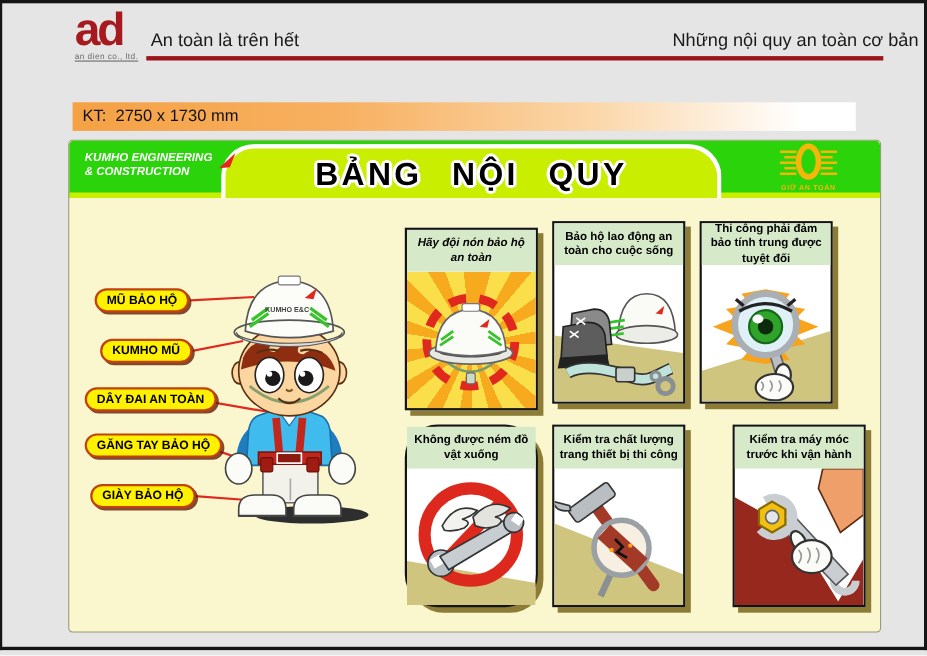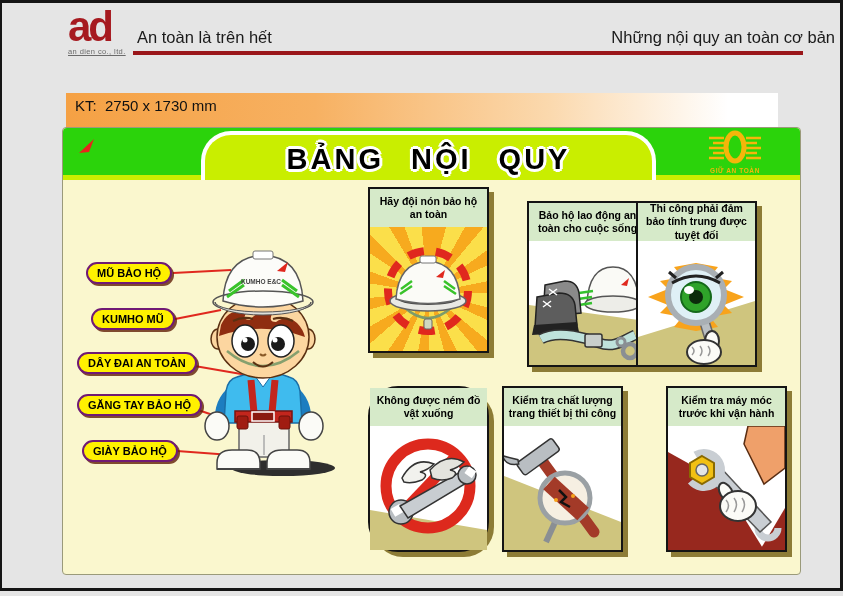--- a/index.html
+++ b/index.html
@@ -6,41 +6,41 @@
   .page{position:relative;width:843px;height:596px;background:#e5e5e5;overflow:hidden;
         font-family:"Liberation Sans",sans-serif;color:#111;padding-left:34px;}
   .abs{position:absolute;}
   
   .frame{position:absolute;background:#151515;}
   
   .ad-logo-text{font-size:42px;font-weight:bold;color:#A6191F;letter-spacing:-3px;line-height:0.9;}
   .ad-logo-sub{font-size:7.5px;color:#6b6b6b;letter-spacing:0.4px;margin-top:1px;text-decoration:underline;}
   .slogan{font-size:16.5px;color:#1a1a1a;}
   .underline{position:absolute;background:#9A161A;height:4px;}
-  .kt-bar{position:absolute;left:66px;top:93px;width:712px;height:42px;line-height:26px;
+  .kt-bar{position:absolute;left:66px;top:93px;width:712px;height:26px;line-height:26px;
           padding-left:9px;box-sizing:border-box;font-size:15px;white-space:pre;
           background:linear-gradient(90deg,#F5A144 0%,#F7B162 35%,#FBD9AE 68%,#ffffff 93%);}
   
   .board{position:absolute;left:62px;top:127px;width:737px;height:446px;background:#FAF7CE;
          border:1px solid #9a9a7a;border-radius:4px;}
   .board-header{position:absolute;left:0;top:0;width:100%;height:52px;background:#2BD30B;
                 border-radius:4px 4px 0 0;overflow:hidden;}
   .header-strip{position:absolute;left:0;bottom:0;width:100%;height:5px;background:#C9EE00;}
   .header-center{position:absolute;left:138px;top:3px;width:455px;height:52px;background:#C9EE00;
                  border:4px solid #fff;border-bottom:none;border-radius:30px 30px 0 0;
                  box-sizing:border-box;display:flex;align-items:center;justify-content:center;}
   .board-title{font-size:29px;font-weight:bold;letter-spacing:3px;word-spacing:16px;color:#000;
                text-shadow:-3px 0 #fff,3px 0 #fff,0 -3px #fff,0 3px #fff,
                            -2px -2px #fff,2px -2px #fff,-2px 2px #fff,2px 2px #fff;}
   .company{position:absolute;left:14px;top:9px;display:flex;gap:4px;align-items:flex-start;}
   .company-text{font-size:10.5px;font-weight:bold;color:#fff;line-height:1.2;font-style:italic;}
   .safety-logo{position:absolute;left:622px;top:2px;width:100px;text-align:center;}
   .safety-caption{font-size:6.5px;font-weight:bold;color:#F5B60A;letter-spacing:0.6px;margin-top:-1px;}
   
-  .callout{position:absolute;background:#FFF100;border:2px solid #701a75;border-radius:12px;
+  .callout{position:absolute;background:#FFF100;border:2px solid #c2410c;border-radius:12px;
            padding:3px 9px;font-size:11px;font-weight:bold;color:#000;white-space:nowrap;
            box-shadow:2px 2px 0 rgba(96,30,8,0.8);z-index:3;}
   .connectors{position:absolute;left:0;top:0;z-index:1;pointer-events:none;}
   .character{position:absolute;z-index:2;}
   
   .panel{position:absolute;width:121px;height:166px;background:#fff;border:2px solid #141414;
          box-sizing:border-box;box-shadow:5px 5px 0 #8d7c36;z-index:2;}
   .panel-title{height:38px;background:#D6EAC9;display:flex;align-items:center;justify-content:center;
                text-align:center;font-size:10.5px;font-weight:bold;line-height:1.25;padding:2px 4px;
                box-sizing:border-box;color:#000;}
@@ -71,20 +71,24 @@
   <div class="kt-bar">KT:  2750 x 1730 mm</div>
 
   <div class="board">
 
     <div class="board-header">
       <div class="header-strip"></div>
       <div class="header-center">
         <div class="board-title">BẢNG NỘI QUY</div>
       </div>
       <div class="company">
+        <div class="company-text">
+          <div>KUMHO ENGINEERING</div>
+          <div>&amp; CONSTRUCTION</div>
+        </div>
         <svg width="20" height="18" viewBox="0 0 20 18">
           <path d="M2 16 L17 2 L12 15 Z" fill="#E8251C"></path>
         </svg>
       </div>
       <div class="safety-logo">
         <svg width="56" height="34" viewBox="0 0 56 34">
           <g stroke="#F5B60A" stroke-width="2.4">
             <line x1="2" y1="8" x2="17" y2="8"></line>
               <line x1="6" y1="13" x2="17" y2="13"></line>
             <line x1="2" y1="18" x2="17" y2="18"></line>
@@ -162,39 +166,39 @@
       <path d="M22 62 Q24 18 62 16 Q100 18 102 62 Q62 74 22 62 Z" fill="#FCFCF9" stroke="#555" stroke-width="1.5"></path>
       <ellipse cx="62" cy="63" rx="50" ry="11" fill="none" stroke="#555" stroke-width="1.5"></ellipse>
       <path d="M14 63 a48 10 0 0 0 96 0 a48 13 0 0 1 -96 0 z" fill="#DEDED8" stroke="#555" stroke-width="1"></path>
       <rect x="52" y="12" width="20" height="8" rx="2" fill="#fff" stroke="#777" stroke-width="1"></rect>
       <path d="M28 52 l15 -11 M26 58 l17 -12" stroke="#39C32B" stroke-width="3"></path>
       <path d="M96 52 l-15 -11 M98 58 l-17 -12" stroke="#39C32B" stroke-width="3"></path>
       <text x="60" y="45" font-size="6.5" font-weight="bold" text-anchor="middle" fill="#444">KUMHO E&amp;C</text>
       <path d="M76 32 l11 -9 -3 10 z" fill="#E0281E"></path>
     </svg>
 
-    <div class="panel" style="left:305px;top:59px;">
+    <div class="panel" style="left:305px;top:79px;font-style:italic;">
       <div class="panel-title">Hãy đội nón bảo hộ an toàn</div>
       <div class="panel-art">
         <div class="sunburst"></div>
         <svg width="117" height="124" viewBox="0 0 117 124">
           <circle cx="58" cy="64" r="40" fill="none" stroke="#E0281E" stroke-width="8" stroke-dasharray="16 12"></circle>
           <path d="M34 80 Q58 102 82 80" stroke="#7d9b6b" stroke-width="2.5" fill="none"></path>
           <rect x="54" y="92" width="8" height="10" rx="2" fill="#cfd8c2" stroke="#666" stroke-width="1"></rect>
           <ellipse cx="58" cy="74" rx="38" ry="10" fill="#E9E9E4" stroke="#666" stroke-width="1.5"></ellipse>
           <ellipse cx="58" cy="72" rx="30" ry="6" fill="#4a4a4a"></ellipse>
           <path d="M26 72 Q28 36 58 34 Q88 36 90 72 Q58 81 26 72 Z" fill="#FBFBF7" stroke="#666" stroke-width="1.5"></path>
           <rect x="50" y="29" width="16" height="7" rx="2" fill="#fff" stroke="#777" stroke-width="1"></rect>
           <path d="M31 62 l11 -8 M30 67 l12 -8 M85 62 l-11 -8 M86 67 l-12 -8" stroke="#39C32B" stroke-width="2.5"></path>
           <path d="M66 50 l9 -7 -2 8 z" fill="#E0281E"></path>
         </svg>
       </div>
     </div>
 
-    <div class="panel" style="left:439px;top:73px;margin-left:25px;">
+    <div class="panel" style="left:439px;top:73px;">
       <div class="panel-title">Bảo hộ lao động an toàn cho cuộc sống</div>
       <div class="panel-art">
         <svg width="117" height="124" viewBox="0 0 117 124">
           <rect width="117" height="124" fill="#fff"></rect>
           <polygon points="0,64 117,80 117,124 0,124" fill="#CFC57E"></polygon>
 
           <path d="M58 62 Q60 26 84 26 Q108 26 110 62 Q84 70 58 62 Z" fill="#FAFAF6" stroke="#555" stroke-width="1.5"></path>
           <ellipse cx="84" cy="63" rx="28" ry="8" fill="#EDEDE8" stroke="#555" stroke-width="1.5"></ellipse>
           <path d="M92 44 l8 -7 -2 8 z" fill="#E0281E"></path>
           <path d="M50 52 l14 -2 M49 58 l14 -2 M50 64 l13 -2" stroke="#35C22F" stroke-width="2.5"></path>

